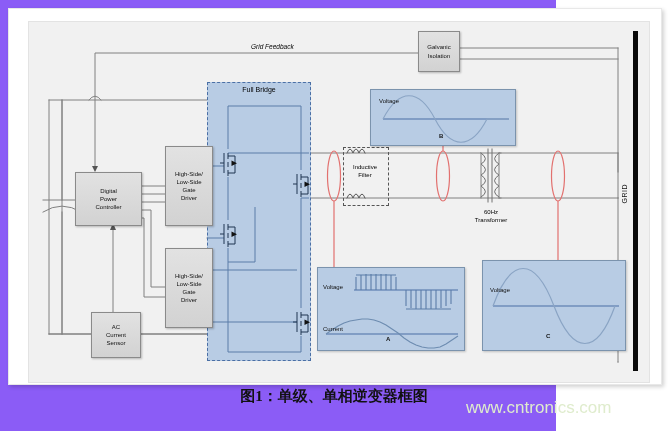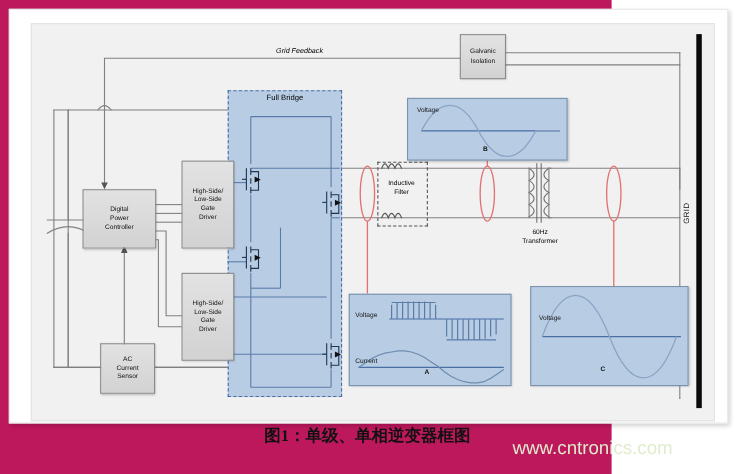--- a/index.html
+++ b/index.html
@@ -1,17 +1,17 @@
 <!DOCTYPE html>
 <html><head>
 <meta charset="utf-8">
 <style>
   html,body{margin:0;padding:0;background:#ffffff;}
   body{width:668px;height:431px;overflow:hidden;font-family:"Liberation Sans",sans-serif;}
-  #root{position:relative;width:556px;height:431px;background:#be185d;}
+  #root{position:relative;width:556px;height:431px;background:#8b5cf6;}
 
   
   .page-frame{position:absolute;left:8px;top:8px;width:652px;height:375px;background:#ffffff;
        box-shadow:2px 2px 4px rgba(0,0,0,0.18);border:1px solid #e8e8e8;}
   .canvas{position:absolute;left:19px;top:12px;width:620px;height:360px;background:#f1f1f1;border:1px solid #e3e3e3;}
 
   .lbl{position:absolute;color:#000;font-size:6px;line-height:1.25;text-align:center;white-space:pre-line;}
 
   
   .gblock{position:absolute;background:linear-gradient(180deg,#e2e2e2,#d2d2d2);border:1px solid #8a8a8a;

